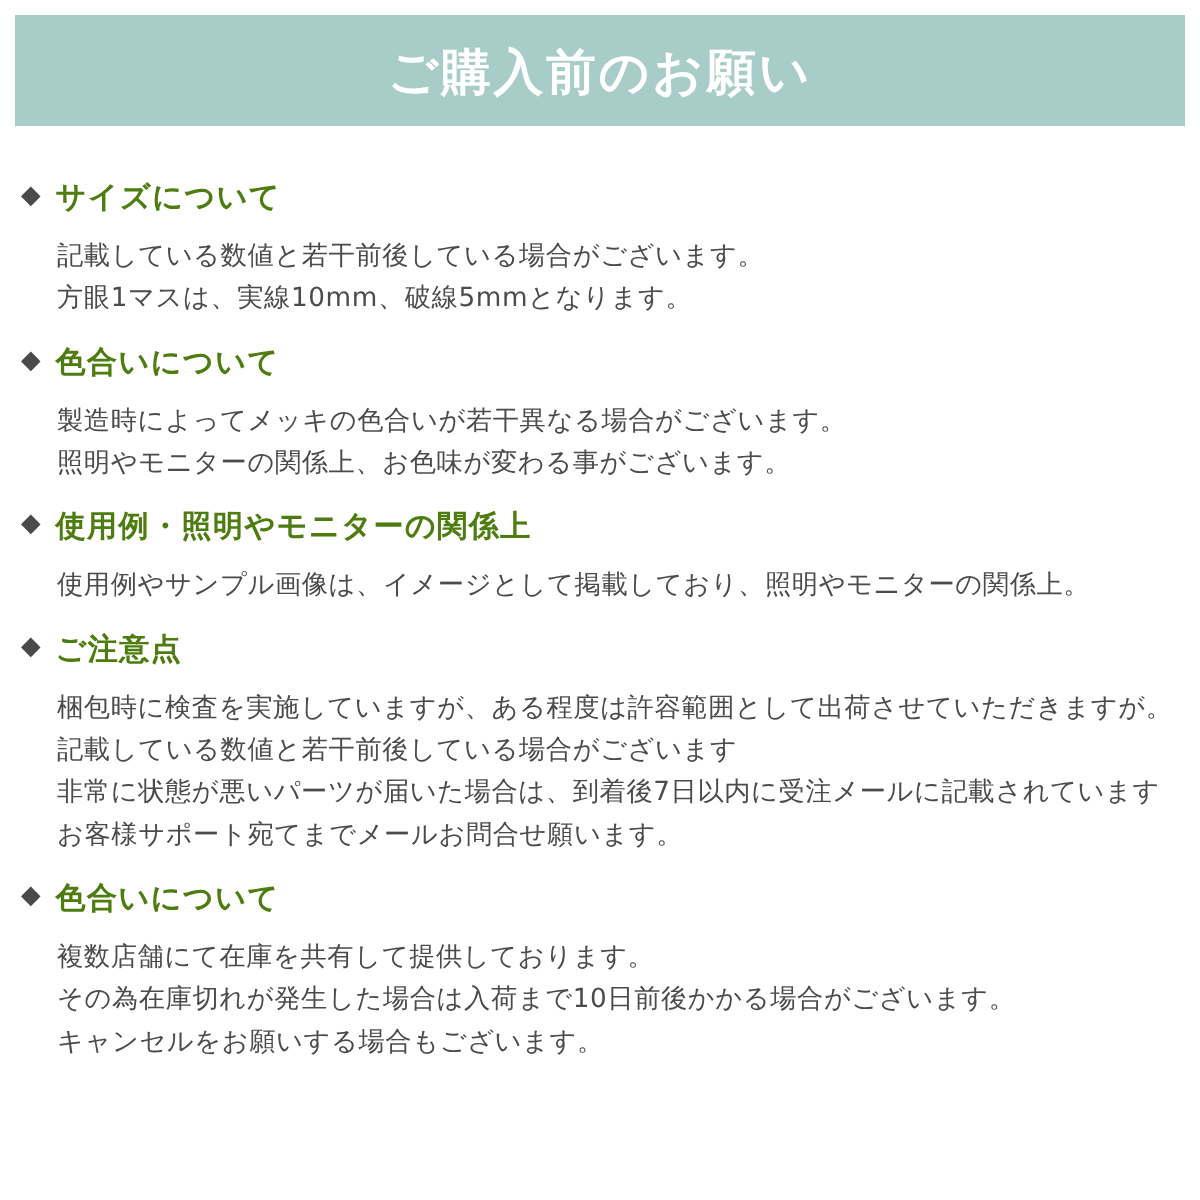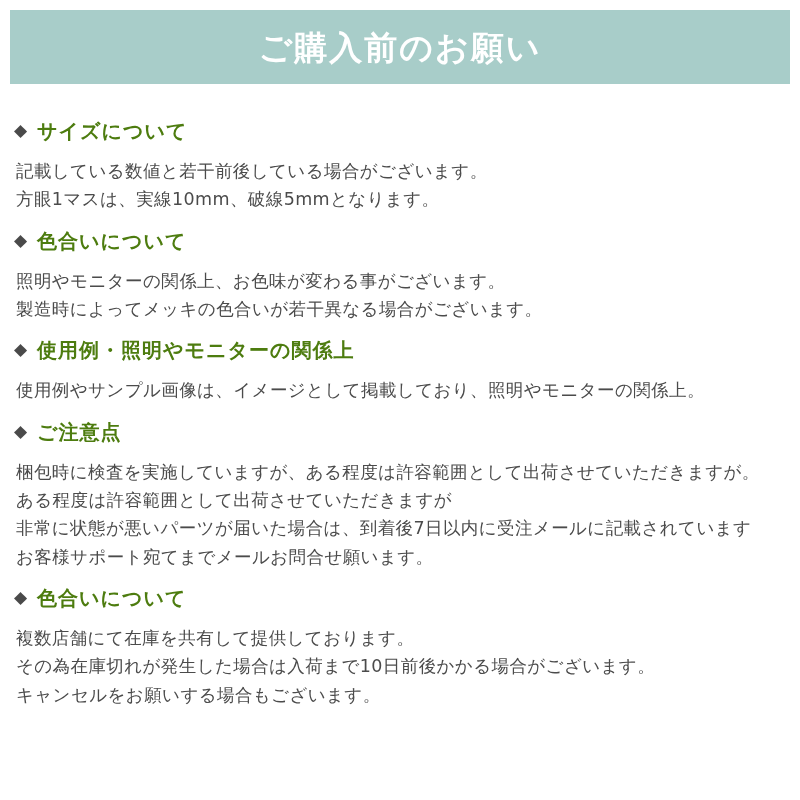--- a/index.html
+++ b/index.html
@@ -62,20 +62,21 @@
   }
   .line {
     font-size: 17.5px;
     line-height: 1.62;
     color: #4b4b4b;
     letter-spacing: 0.4px;
     white-space: nowrap;
   }
   .lines {
     padding-left: 2px;
+    margin-left: 22px;
   }
   .sec-size .sec-head { margin-top: 16px; }
 </style>
 </head>
 <body>
 
 <div class="page">
 
   <div class="banner">
     <div class="banner-title">ご購入前のお願い</div>
@@ -93,43 +94,43 @@
         <div class="line">方眼1マスは、実線10mm、破線5mmとなります。</div>
       </div>
     </div>
 
     <div class="section">
       <div class="sec-head">
         <span class="diamond">◆</span>
         <span class="sec-title">色合いについて</span>
       </div>
       <div class="lines">
+        <div class="line">製造時によってメッキの色合いが若干異なる場合がございます。</div>
         <div class="line">照明やモニターの関係上、お色味が変わる事がございます。</div>
-        <div class="line">製造時によってメッキの色合いが若干異なる場合がございます。</div>
       </div>
     </div>
 
     <div class="section">
       <div class="sec-head">
         <span class="diamond">◆</span>
         <span class="sec-title">使用例・照明やモニターの関係上</span>
       </div>
       <div class="lines">
         <div class="line">使用例やサンプル画像は、イメージとして掲載しており、照明やモニターの関係上。</div>
       </div>
     </div>
 
     <div class="section">
       <div class="sec-head">
         <span class="diamond">◆</span>
         <span class="sec-title">ご注意点</span>
       </div>
       <div class="lines">
         <div class="line">梱包時に検査を実施していますが、ある程度は許容範囲として出荷させていただきますが。</div>
-        <div class="line">ある程度は許容範囲として出荷させていただきますが</div>
+        <div class="line">記載している数値と若干前後している場合がございます</div>
         <div class="line">非常に状態が悪いパーツが届いた場合は、到着後7日以内に受注メールに記載されています</div>
         <div class="line">お客様サポート宛てまでメールお問合せ願います。</div>
       </div>
     </div>
 
     <div class="section">
       <div class="sec-head">
         <span class="diamond">◆</span>
         <span class="sec-title">色合いについて</span>
       </div>

